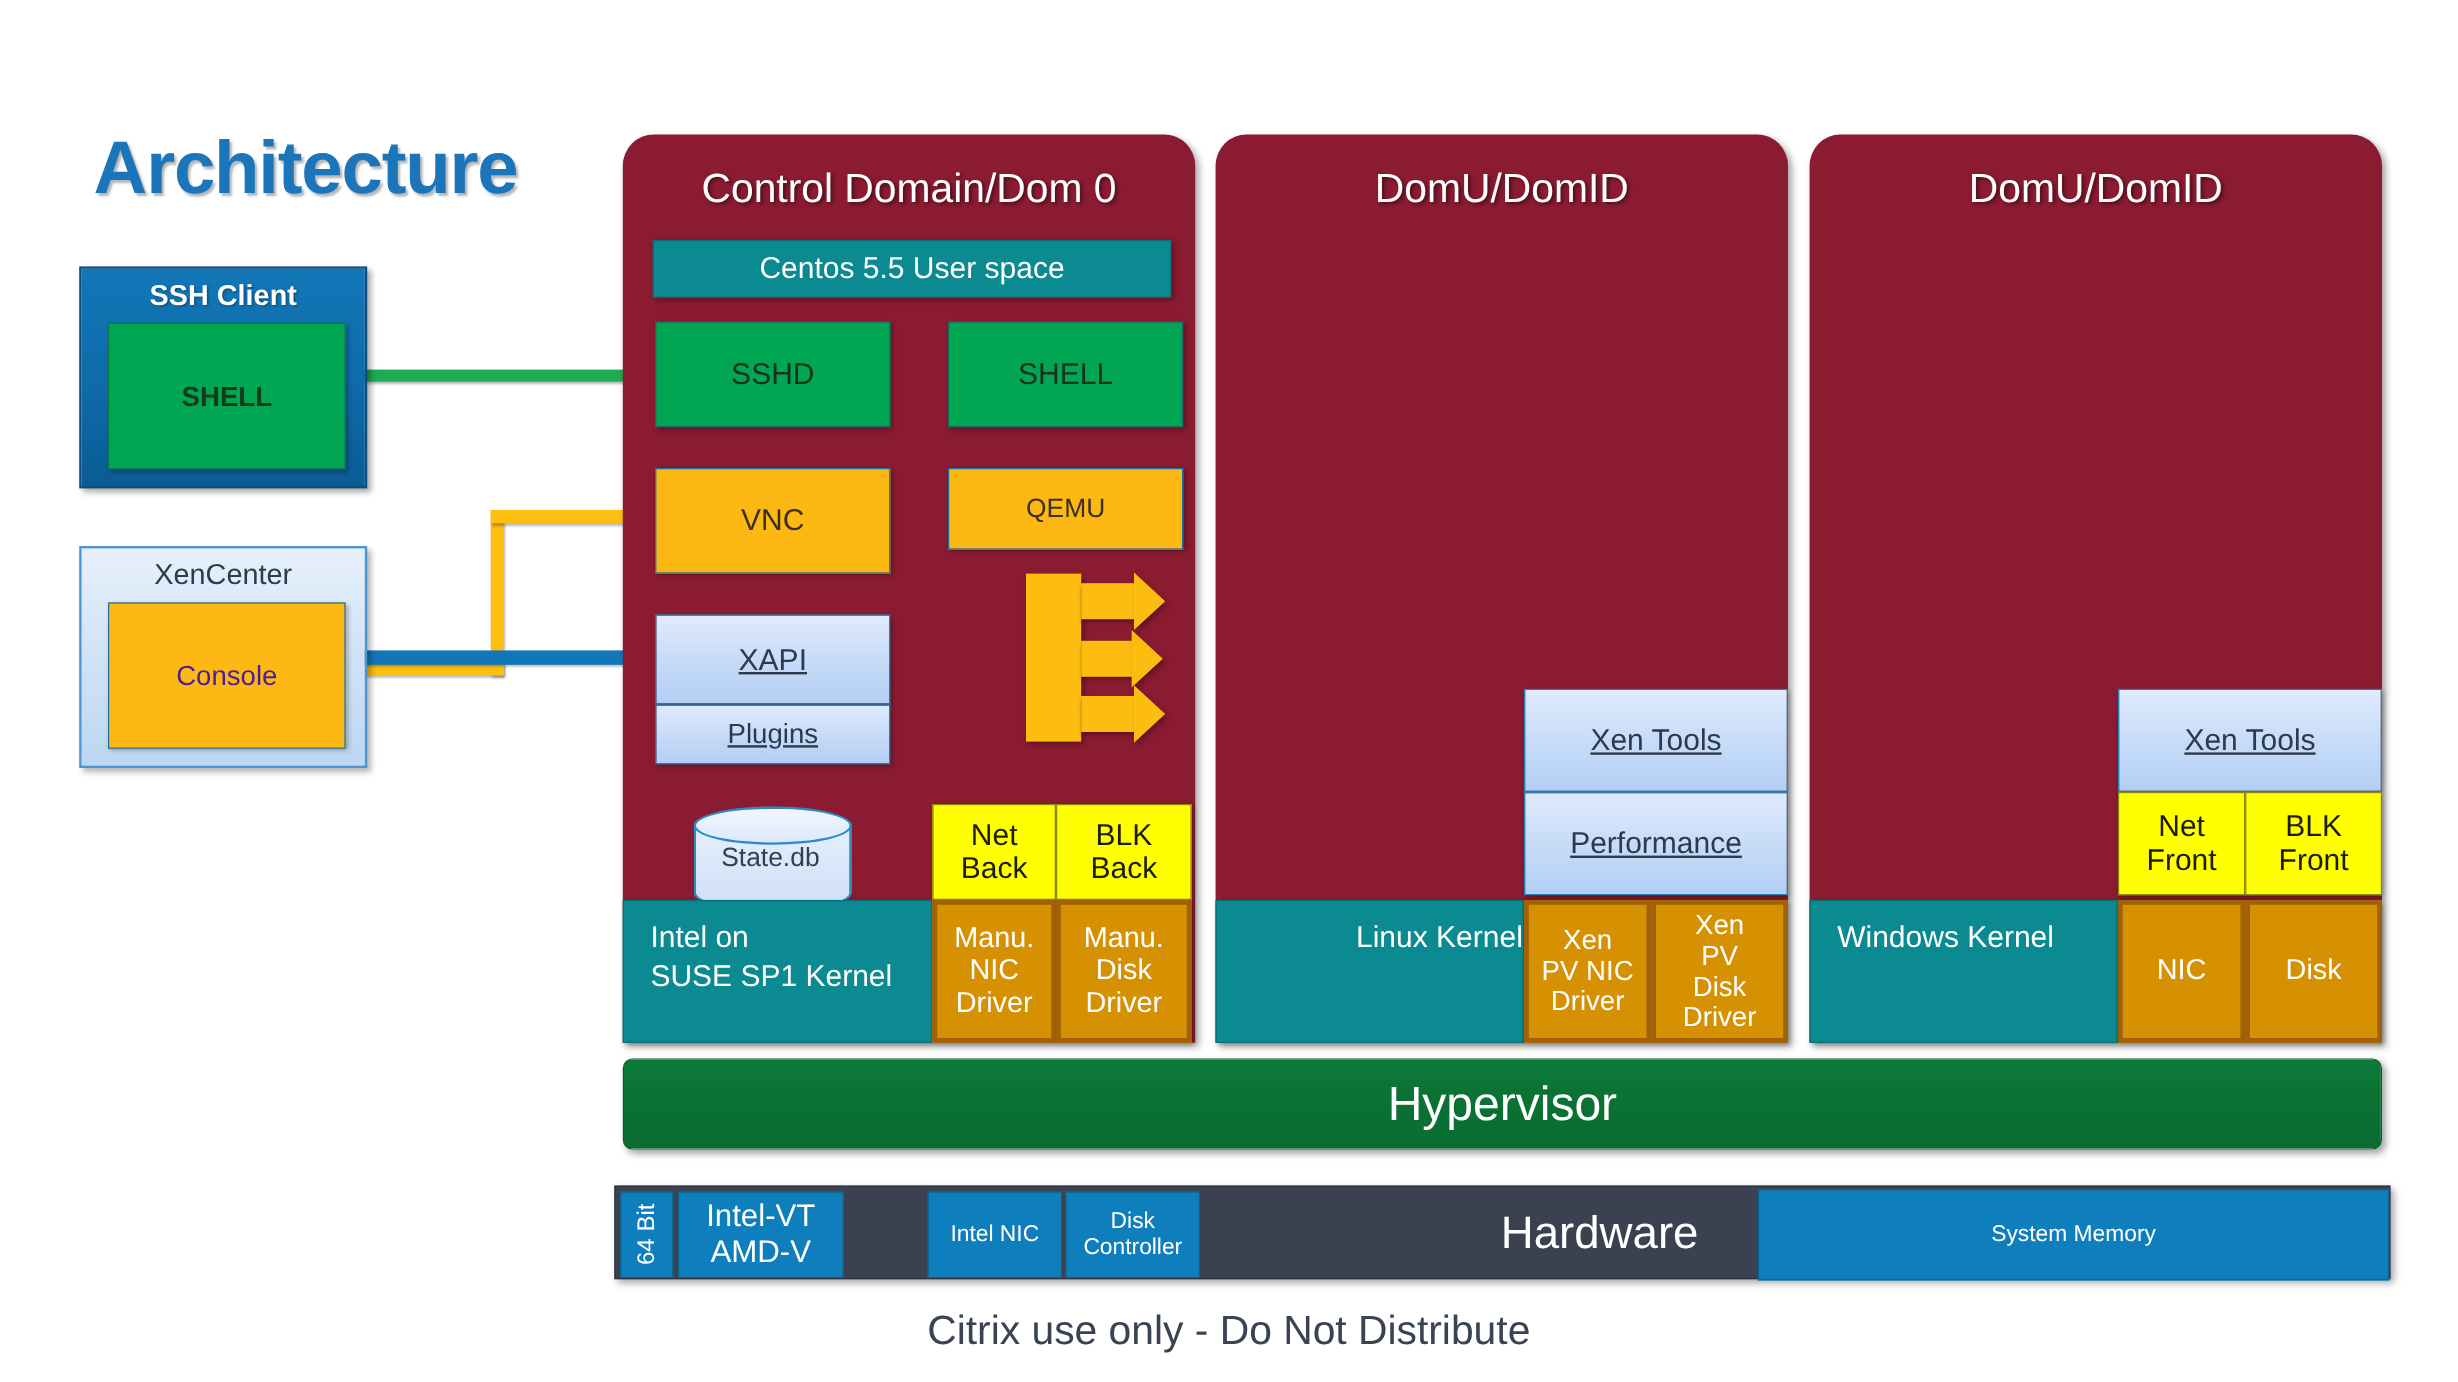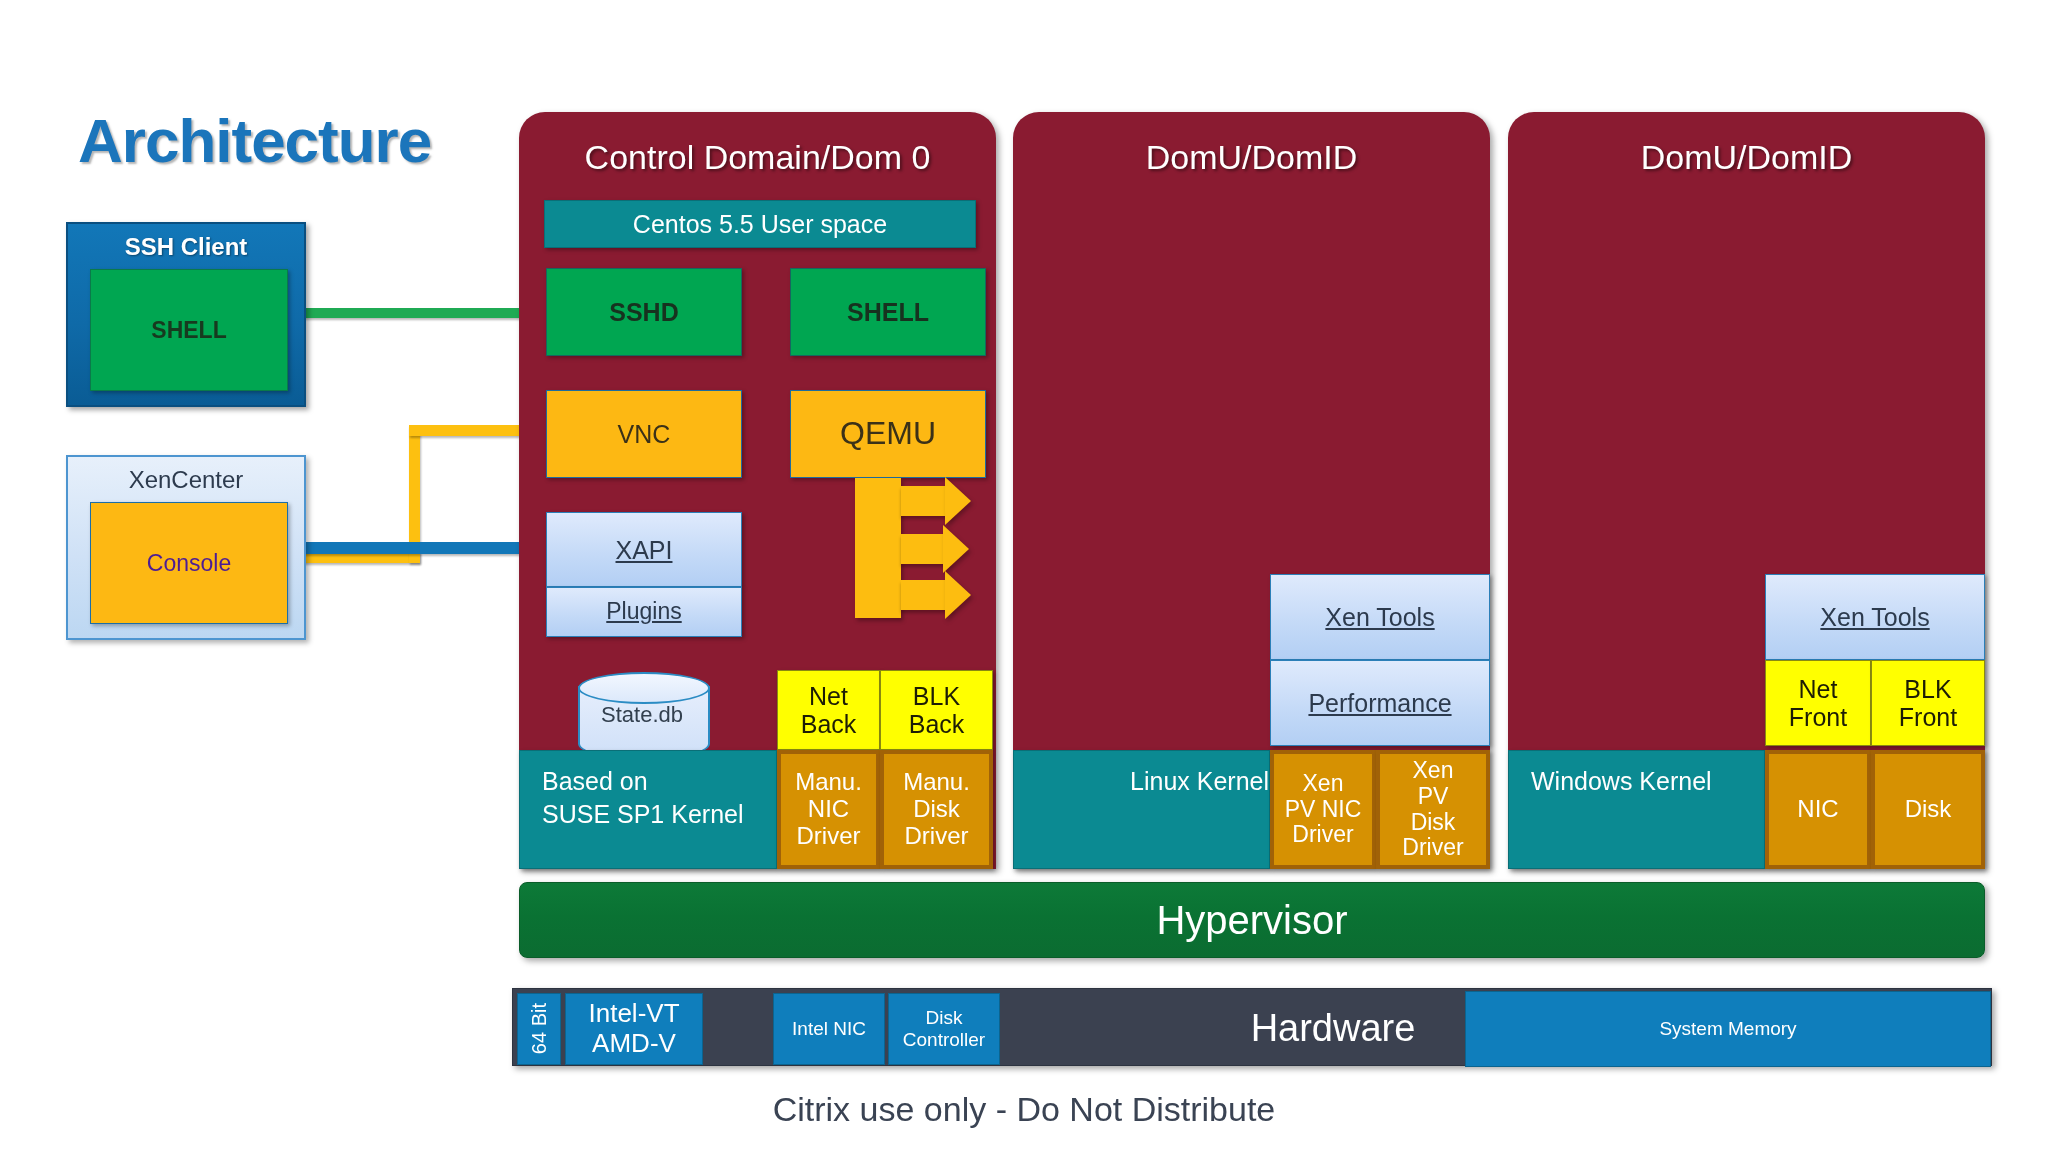--- a/index.html
+++ b/index.html
@@ -69,21 +69,21 @@
   }
   .domain > .d-title{
     position:absolute;left:0;top:26px;width:100%;
     color:#ffffff;font-size:34px;text-align:center;
     text-shadow:2px 2px 3px rgba(0,0,0,.45);
   }
 
   
   .blk{box-shadow:2px 2px 4px rgba(0,0,0,.32);}
   .teal{background:#0b8a92;border:1px solid #0a6f77;color:#fff;}
-  .green{background:#00a651;border:1px solid #16675f;color:#17321f;font-weight:bold;}
+  .green{background:#00a651;border:1px solid #16675f;color:#17321f;}
   .amber{background:#fdb813;border:1px solid #1d6c9e;color:#3b3118;}
   .ltblue{background:linear-gradient(180deg,#dfeafc 0%,#c3d9f7 60%,#b3cff4 100%);
           border:1px solid #2b7fb8;color:#2c3a4d;text-decoration:underline;}
   .yellow{background:#ffff00;border:1px solid #8a8a10;color:#1d1d05;}
   .ochre{background:#d69102;border:4px solid #a16207;color:#ffffff;}
   .teal2{background:#0b8a92;border:1px solid #0a6f77;color:#ffffff;}
 
   
   .wire{position:absolute;}
   .w-green{background:#1faa54;box-shadow:1px 2px 2px rgba(0,0,0,.28);}
@@ -182,21 +182,21 @@
 <div class="abs domain" style="left:519px;top:112px;width:477px;height:757px;">
   <div class="d-title">Control Domain/Dom 0</div>
 </div>
 
 <div class="abs blk teal ctr" style="left:544px;top:200px;width:432px;height:48px;font-size:25px;">Centos 5.5 User space</div>
 
 <div class="abs blk green ctr" style="left:546px;top:268px;width:196px;height:88px;font-size:25px;">SSHD</div>
 <div class="abs blk green ctr" style="left:790px;top:268px;width:196px;height:88px;font-size:25px;">SHELL</div>
 
 <div class="abs blk amber ctr" style="left:546px;top:390px;width:196px;height:88px;font-size:25px;">VNC</div>
-<div class="abs blk amber ctr" style="left:790px;top:390px;width:196px;height:88px;font-size:32px;">QEMU</div>
+<div class="abs blk amber ctr" style="left:790px;top:390px;width:196px;height:68px;font-size:22px;">QEMU</div>
 
 <div class="fork abs" style="left:855px;top:478px;width:120px;height:140px;">
   <div class="stem"></div>
   <div class="prong" style="top:8px;width:52px;">
     <div class="bar" style="width:52px;"></div>
     <div class="head" style="left:44px;"></div>
   </div>
   <div class="prong" style="top:56px;width:50px;">
     <div class="bar" style="width:50px;"></div>
     <div class="head" style="left:42px;"></div>
@@ -219,21 +219,21 @@
 <div class="abs blk yellow ctr" style="left:777px;top:670px;width:103px;height:80px;font-size:25px;flex-direction:column;">
   <span>Net</span>
   <span>Back</span>
 </div>
 <div class="abs blk yellow ctr" style="left:880px;top:670px;width:113px;height:80px;font-size:25px;flex-direction:column;">
   <span>BLK</span>
   <span>Back</span>
 </div>
 
 <div class="abs blk teal2" style="left:519px;top:750px;width:258px;height:119px;font-size:25px;padding:14px 0 0 22px;line-height:1.3;">
-  <div>Based on</div>
+  <div>Intel on</div>
   <div>SUSE SP1 Kernel</div>
 </div>
 <div class="abs blk ochre ctr" style="left:777px;top:750px;width:103px;height:119px;font-size:24px;flex-direction:column;">
   <span>Manu.</span>
   <span>NIC</span>
   <span>Driver</span>
 </div>
 <div class="abs blk ochre ctr" style="left:880px;top:750px;width:113px;height:119px;font-size:24px;flex-direction:column;">
   <span>Manu.</span>
   <span>Disk</span>

